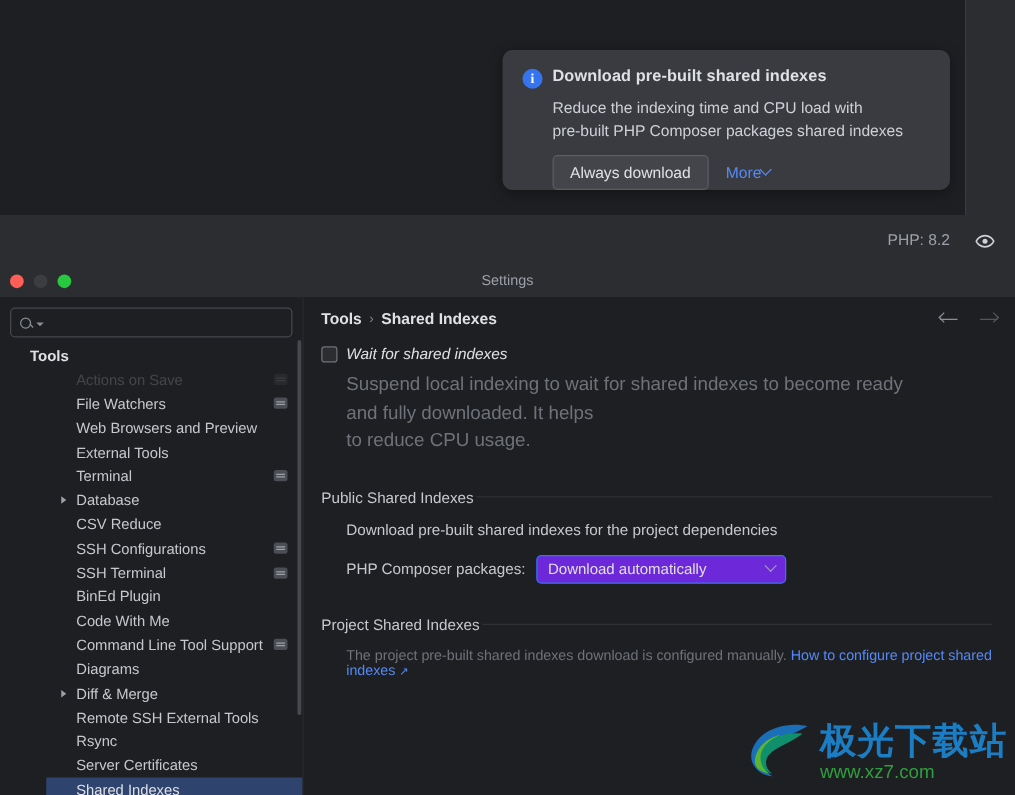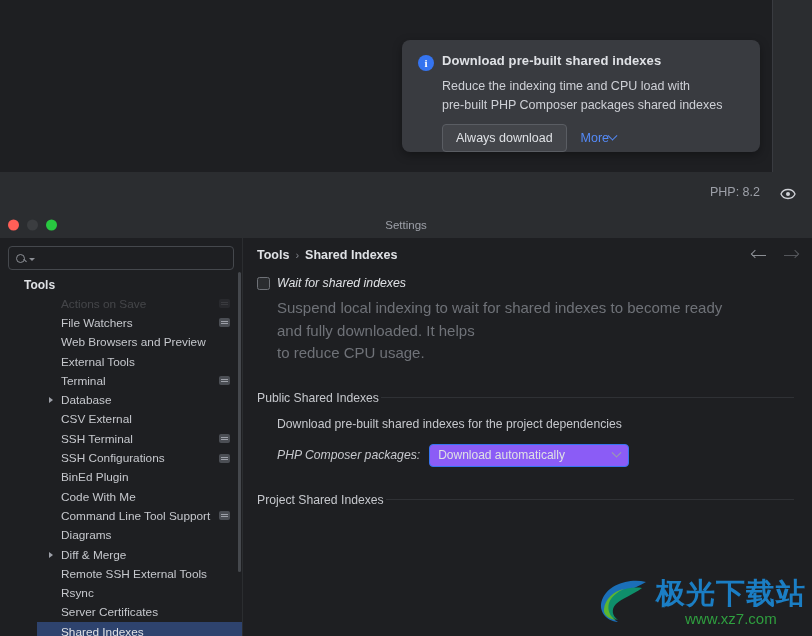--- a/index.html
+++ b/index.html
@@ -237,24 +237,24 @@
   }
   .section-title { font-size: 12.2px; color: #c6c8cd; white-space: nowrap; }
   .section-rule { flex: 1; height: 1px; background: #2f3135; }
   .subtext {
     margin: 12px 0 0 26px; font-size: 12.2px; color: #c6c8cd;
   }
   .field-row {
     margin: 13px 0 0 26px;
     display: flex; align-items: center; gap: 9px;
   }
-  .field-label { font-size: 12.2px; color: #c6c8cd; font-style: italic; }
+  .field-label { font-size: 12.2px; color: #c6c8cd; }
   .combo {
     width: 200px; height: 23px;
-    background: #8b5cf6;
+    background: #6d28d9;
     border: 1.6px solid #3574f0;
     border-radius: 4px;
     display: flex; align-items: center;
     padding: 0 8px;
     cursor: pointer;
   }
   .combo-val { flex: 1; font-size: 12px; color: #dfe1e5; }
   .chev-d {
     width: 7px; height: 7px;
     border-right: 1.3px solid #9da0a8;
@@ -275,21 +275,20 @@
     pointer-events: none;
   }
   .wm-text { display: flex; flex-direction: column; line-height: 1; }
   .wm-cn {
     font-size: 29px; font-weight: bold; color: #1b7ec4;
     font-family: "DejaVu Sans", sans-serif; letter-spacing: 1px;
   }
   .wm-url {
     font-size: 15px; color: #2f9e3f; margin-top: 3px;
     font-family: "Liberation Sans", sans-serif;
-    margin-left: 29px;
   }
 </style>
 </head>
 <body>
 
 <div class="ide-strip">
   <div class="ide-editor"></div>
   <div class="ide-right-gutter"></div>
 
   <div class="notif">
@@ -360,28 +359,28 @@
           </div>
           <div class="nav-item">
             <span class="label">Terminal</span>
             <span class="badge-ic"></span>
           </div>
           <div class="nav-item">
             <span class="arrow"></span>
             <span class="label">Database</span>
           </div>
           <div class="nav-item">
-            <span class="label">CSV External</span>
+            <span class="label">CSV Reduce</span>
+          </div>
+          <div class="nav-item">
+            <span class="label">SSH Configurations</span>
+            <span class="badge-ic"></span>
           </div>
           <div class="nav-item">
             <span class="label">SSH Terminal</span>
-            <span class="badge-ic"></span>
-          </div>
-          <div class="nav-item">
-            <span class="label">SSH Configurations</span>
             <span class="badge-ic"></span>
           </div>
           <div class="nav-item">
             <span class="label">BinEd Plugin</span>
           </div>
           <div class="nav-item">
             <span class="label">Code With Me</span>
           </div>
           <div class="nav-item">
             <span class="label">Command Line Tool Support</span>
@@ -451,20 +450,25 @@
             <span class="combo-val">Download automatically</span>
             <i class="chev-d"></i>
           </span>
         </div>
 
         <div class="section">
           <span class="section-title">Project Shared Indexes</span>
           <span class="section-rule"></span>
         </div>
 
+        <div class="manual-row">
+          <span>The project pre-built shared indexes download is configured manually.</span>
+          <a class="link">How to configure project shared indexes</a>
+          <span class="ext-arrow">↗</span>
+        </div>
 
       </div>
 
       <div class="watermark">
         <span>
           <svg width="56" height="48" viewBox="0 0 56 48" aria-hidden="true">
             <path d="M50 6C34 2 12 8 6 24c-4 11 4 21 16 22-9-5-11-14-5-21 7-8 21-12 33-19z" fill="#1b6fb8"></path>
             <path d="M46 12C32 10 16 16 12 27c-3 8 2 15 10 17-6-4-7-11-2-16 6-6 17-9 26-16z" fill="#0f8f6b"></path>
             <path d="M20 44c-6-3-9-10-7-17 2-6 8-11 15-14-10 2-19 10-20 20-1 5 4 10 12 11z" fill="#5cb531"></path>
           </svg>

